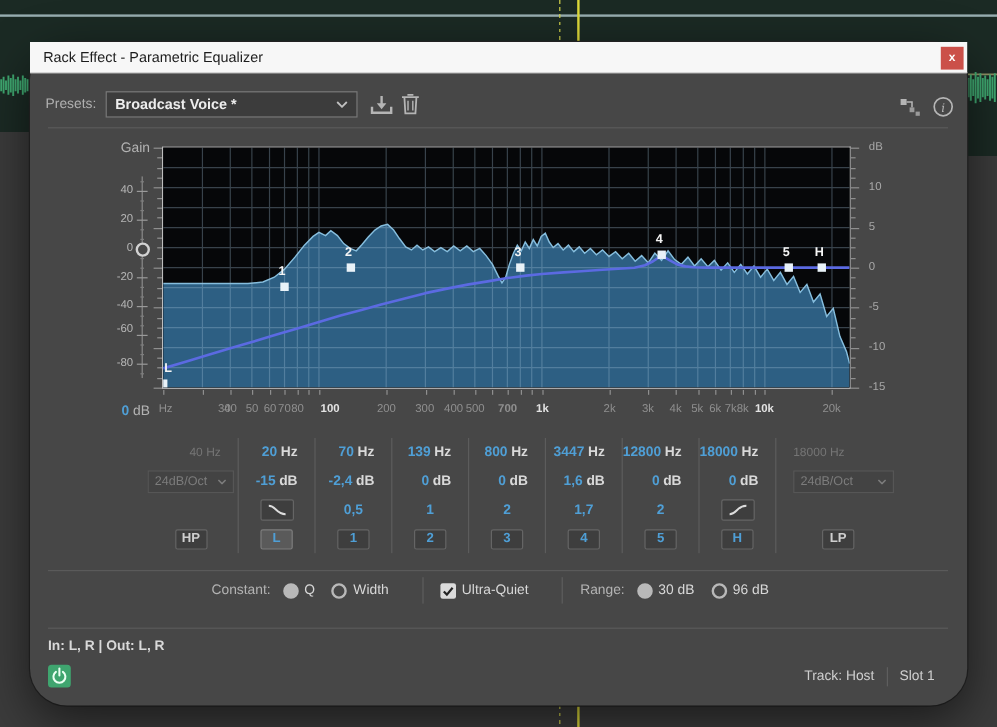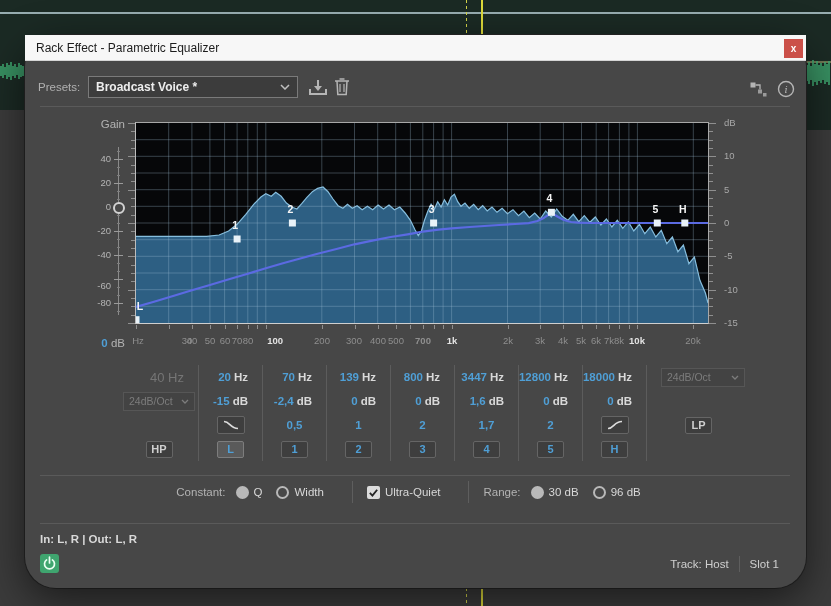--- a/index.html
+++ b/index.html
@@ -47,21 +47,21 @@
   .col{display:flex;flex-direction:column;}
   .cell{height:24px;display:flex;align-items:center;justify-content:center;font-size:11.5px;}
   .col.labels{width:95px;}
   .col.labels .cell{justify-content:flex-end;padding-right:6px;color:#b3b3b3;box-sizing:border-box;}
   .col.hp-col{width:78px;}
   .col.band-col{width:64px;border-left:1px solid #5c5c5c;box-sizing:border-box;}
   .col.lp-col{width:160px;border-left:1px solid #5c5c5c;box-sizing:border-box;align-items:flex-start;}
   .cell.num{justify-content:flex-end;padding-right:14px;box-sizing:border-box;width:100%;}
   .cell.num .v{color:#4f9fd6;font-weight:bold;}
   .cell.num .u{color:#d9d9d9;font-weight:bold;margin-left:3px;}
-  .cell.num.disabled{color:#757575;font-size:13px;}
+  .cell.num.disabled{color:#757575;font-size:10px;}
   .cell.qv{color:#4f9fd6;font-weight:bold;}
   .band-btn{width:27px;height:17px;background:#3e3e3e;border:1px solid #656565;border-radius:2px;
             color:#4f9fd6;font-weight:bold;font-size:11px;padding:0;line-height:15px;cursor:pointer;
             font-family:"Liberation Sans",sans-serif;}
   .band-btn.off{color:#cfcfcf;}
   .band-btn.lit{background:#5a5a5a;border-color:#7d7d7d;}
   .shelf-btn{width:28px;height:18px;background:#3e3e3e;border:1px solid #656565;border-radius:2px;
              padding:0;display:flex;align-items:center;justify-content:center;cursor:pointer;}
   .dropdown{width:72px;height:19px;background:#434343;border:1px solid #565656;box-sizing:border-box;
             display:flex;align-items:center;justify-content:space-between;padding:0 5px;color:#7c7c7c;font-size:10.5px;}
@@ -304,20 +304,21 @@
               <svg width="18" height="14" viewBox="0 0 18 14">
                 <path d="M2,10.5 C8,10.5 8,3.5 16,3.5" fill="none" stroke="#dcdcdc" stroke-width="1.6"></path>
               </svg>
             </button>
           </div>
           <div class="cell">
             <button class="band-btn">H</button>
           </div>
         </div>
         <div class="col lp-col">
+          <div class="cell num disabled" style="justify-content:flex-start;padding-left:14px;">18000 Hz</div>
           <div class="cell" style="padding-left:14px;">
             <div class="dropdown">
               <span>24dB/Oct</span>
               <svg width="8" height="5" viewBox="0 0 8 5">
                 <polyline points="1,1 4,4 7,1" fill="none" stroke="#7c7c7c" stroke-width="1.3"></polyline>
               </svg>
             </div>
           </div>
           <div class="cell"></div>
           <div class="cell" style="padding-left:38px;">
@@ -486,21 +487,21 @@
       <div class="abs gdot" style="top:188px;"></div>
       <div class="abs gtick" style="left:89px;top:196px;"></div>
       <div class="abs glabel" style="top:190px;">-20</div>
       <div class="abs gdot" style="top:204px;"></div>
       <div class="abs gdot" style="top:212px;"></div>
       <div class="abs gtick" style="left:89px;top:220px;"></div>
       <div class="abs glabel" style="top:214px;">-40</div>
       <div class="abs gdot" style="top:228px;"></div>
       <div class="abs gdot" style="top:236px;"></div>
       <div class="abs gtick" style="left:89px;top:244px;"></div>
-      <div class="abs glabel" style="top:245px;">-60</div>
+      <div class="abs glabel" style="top:234px;">-60</div>
       <div class="abs gdot" style="top:252px;"></div>
       <div class="abs gdot" style="top:260px;"></div>
       <div class="abs gtick" style="left:89px;top:268px;"></div>
       <div class="abs glabel" style="top:262px;">-80</div>
       <div class="abs gdot" style="top:116px;"></div>
       <div class="abs gdot" style="top:276px;"></div>
       <div class="abs gknob" style="left:88px;top:167px;"></div>
     </div>
 </div>
 

